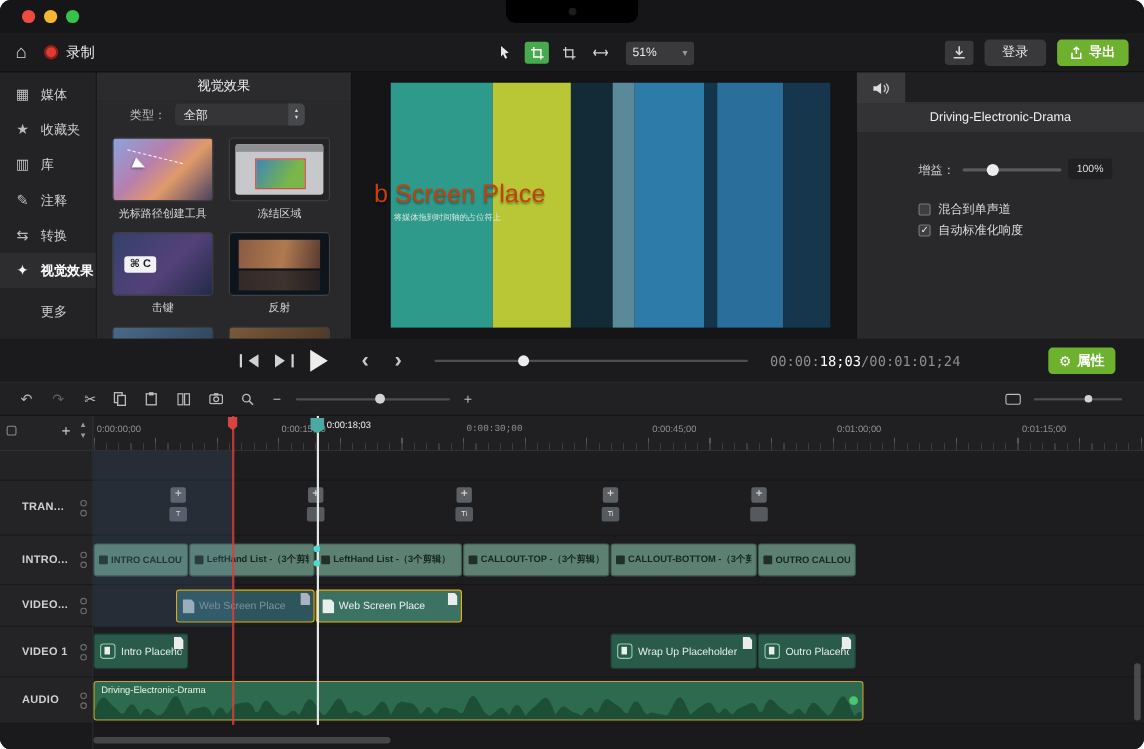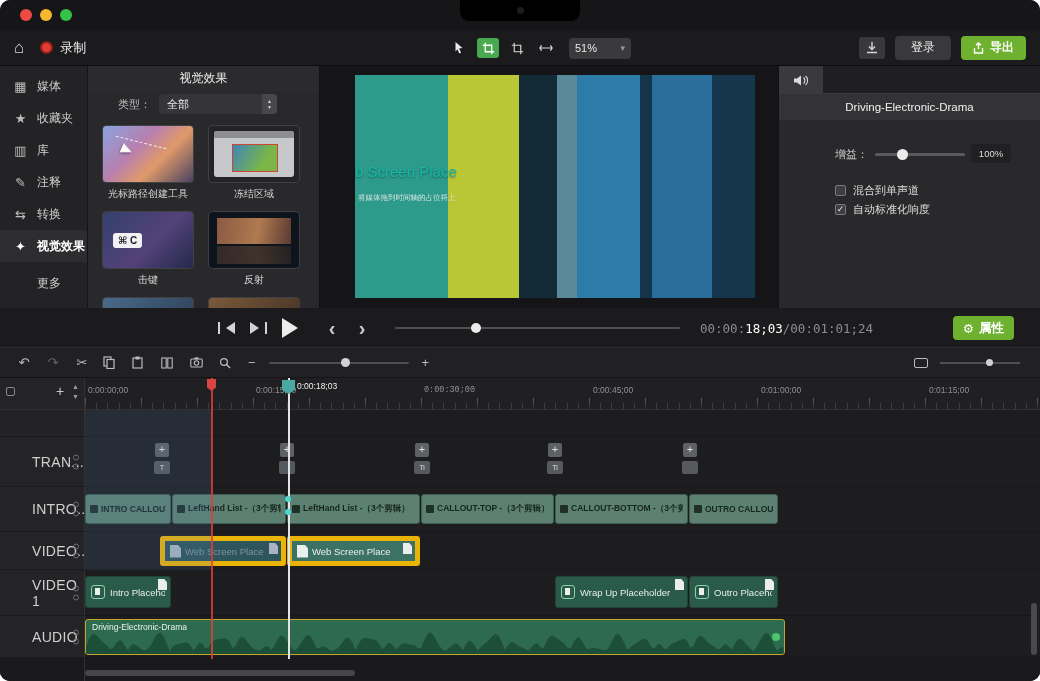--- a/index.html
+++ b/index.html
@@ -60,21 +60,21 @@
 .key-badge{background:#f2f2f4;color:#1e1e1e;border-radius:3px;padding:2px 5px;font-size:10px;font-weight:bold}
 .thumb-3{background:#0e141c}
 .thumb-3 .mtn{position:absolute;left:8px;right:8px;top:6px;height:26px;background:linear-gradient(100deg,#8a5a42,#b07a50 55%,#5a3a32)}
 .thumb-3 .mtn-r{top:34px;height:18px;opacity:.3;transform:scaleY(-1)}
 .thumb-4{background:linear-gradient(135deg,#4a6a8a,#26364a)}
 .thumb-5{background:linear-gradient(135deg,#7a5a3a,#3a2a20)}
 
 .preview{flex:1;background:#151517;position:relative}
 .canvas{position:absolute;left:35px;top:9px;width:400px;height:223px;display:flex;overflow:hidden}
 .canvas .bar{height:100%}
-.ov-title{position:absolute;left:35px;top:97px;color:#14b8a6;font-size:15px;text-shadow:0 1px 2px rgba(0,0,0,.4)}
+.ov-title{position:absolute;left:20px;top:97px;color:#c2410c;font-size:23px;text-shadow:0 1px 2px rgba(0,0,0,.4)}
 .ov-sub{position:absolute;left:38px;top:127px;color:#d5e5e0;font-size:7.5px}
 
 .props{width:262px;background:#29292b;border-left:1px solid #121214}
 .props-tabs{height:28px;background:#1f1f21;display:flex;border-bottom:1px solid #3a3a3d}
 .ptab{width:44px;height:28px;background:#3a3a3d;display:flex;align-items:center;justify-content:center}
 .props-header{height:26px;background:#333336;display:flex;align-items:center;justify-content:center;color:#f0f0f0;font-size:11.5px}
 .props-body{position:relative;height:160px}
 .gain-row{position:absolute;left:0;top:24px;width:100%;height:20px}
 .gain-label{position:absolute;left:56px;top:3px;color:#cccccc;font-size:11px}
 .gain-track{position:absolute;left:96px;top:9px;width:90px;height:3px;background:#5a5a5d;border-radius:2px}
@@ -118,34 +118,34 @@
 .corner-dn{position:absolute;left:72px;top:15px;color:#9a9a9c;font-size:7px}
 .corner-tag{position:absolute;left:6px;top:9px;width:9px;height:9px;border:1.5px solid #8a8a8c;border-radius:2px}
 .ruler{position:absolute;left:85px;right:0;top:0;height:32px;background:#202023;border-bottom:1px solid #303034}
 .ticks-minor{position:absolute;left:0;right:0;bottom:0;height:6px;background:repeating-linear-gradient(90deg,#3d3d41 0 1px,transparent 1px 11.2px)}
 .ticks-major{position:absolute;left:0;right:0;bottom:0;height:11px;background:repeating-linear-gradient(90deg,#55555a 0 1px,transparent 1px 56px)}
 .rlabel{position:absolute;bottom:14px;color:#909093;font-size:8.5px;white-space:nowrap}
 .tl-rows{position:absolute;left:0;top:32px;right:0;bottom:0;display:flex;flex-direction:column}
 .trow{display:flex;flex-shrink:0}
 .thead{width:85px;background:#242427;border-right:1px solid #333337;border-bottom:1px solid #1a1a1c;position:relative;display:flex;align-items:center}
 .thead.empty{background:#232326}
-.tname{padding-left:32px;color:#d0d0d0;font-size:14px;font-weight:normal;letter-spacing:.3px}
+.tname{padding-left:20px;color:#d0d0d0;font-size:10px;font-weight:bold;letter-spacing:.3px}
 .ticons{position:absolute;right:5px;top:50%;transform:translateY(-50%);display:flex;flex-direction:column;gap:3px}
 .ticons i{width:6px;height:6px;border:1px solid #6e6e71;border-radius:50%}
 .tcontent{flex:1;position:relative;background:#1d1d20;border-bottom:1px solid #17171a}
 .trow.filler .tcontent,.trow.filler .thead{background:#1a1a1c;border-bottom:none}
 
 .tran-marker{position:absolute;top:6px;width:16px}
 .tran-plus{width:14px;height:14px;background:#5d6064;border-radius:2px;color:#e0e0e0;font-size:11px;line-height:13px;text-align:center;margin-left:1px}
 .tran-bar{margin-top:4px;width:16px;height:13px;background:#56595d;border-radius:2px;color:#e6e6e6;font-size:6.5px;line-height:13px;text-align:center;overflow:hidden}
 .clip{position:absolute;border-radius:3px;display:flex;align-items:center;overflow:hidden}
 .clip.call{top:7px;height:30px;background:#5c8173;border:1px solid #3f5c50;padding:0 4px;gap:3px}
 .clip.call .clip-label{color:#17261f;font-size:8.5px;font-weight:bold;white-space:nowrap;overflow:hidden}
 .film-ico{flex-shrink:0;width:8px;height:8px;background:#203029;border-radius:1px}
-.clip.video{top:4px;height:30px;background:#3c7263;border:5px solid #eab308;padding:0 5px;gap:4px}
+.clip.video{top:4px;height:30px;background:#3c7263;border:1px solid #eab308;padding:0 5px;gap:4px}
 .clip.video.dim{background:#2f5a50}
 .clip.video.dim::after{content:"";position:absolute;inset:0;background:rgba(45,75,115,.35)}
 .clip.video .clip-label{color:#eaf2ee;font-size:9.5px;white-space:nowrap;overflow:hidden}
 .clip.video.dim .clip-label{color:#a8bcb4}
 .doc-ico{flex-shrink:0;width:11px;height:13px;background:#e9efe9;clip-path:polygon(0 0,70% 0,100% 28%,100% 100%,0 100%)}
 .page-badge{position:absolute;right:3px;top:2px;width:9px;height:11px;background:#ececee;clip-path:polygon(0 0,70% 0,100% 30%,100% 100%,0 100%)}
 .clip.v1{top:6px;height:32px;background:#2a5a49;border:1px solid #204438;padding:0 5px;gap:5px}
 .clip.v1 .clip-label{color:#e6efe9;font-size:9.5px;white-space:nowrap;overflow:hidden}
 .vp-ico{flex-shrink:0;width:14px;height:14px;border:1.5px solid #8fd0b0;border-radius:3px;position:relative}
 .vp-ico::after{content:"";position:absolute;left:3px;top:2px;width:5px;height:7px;background:#e9efe9}

